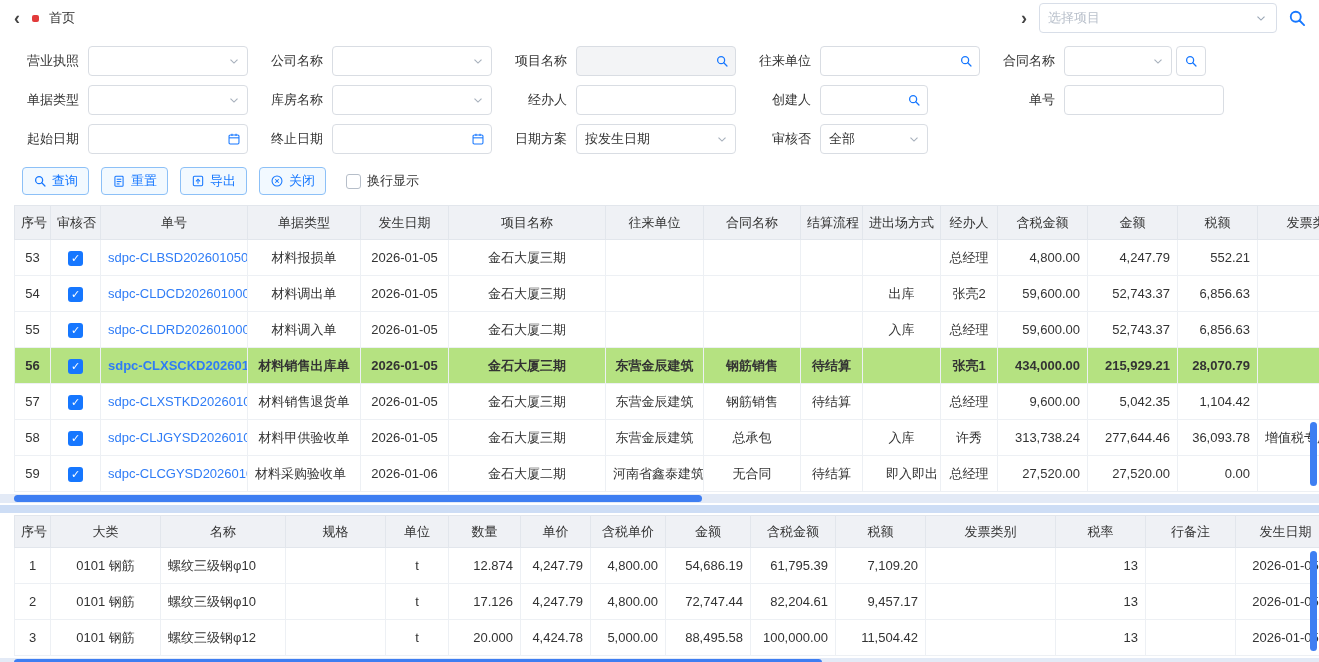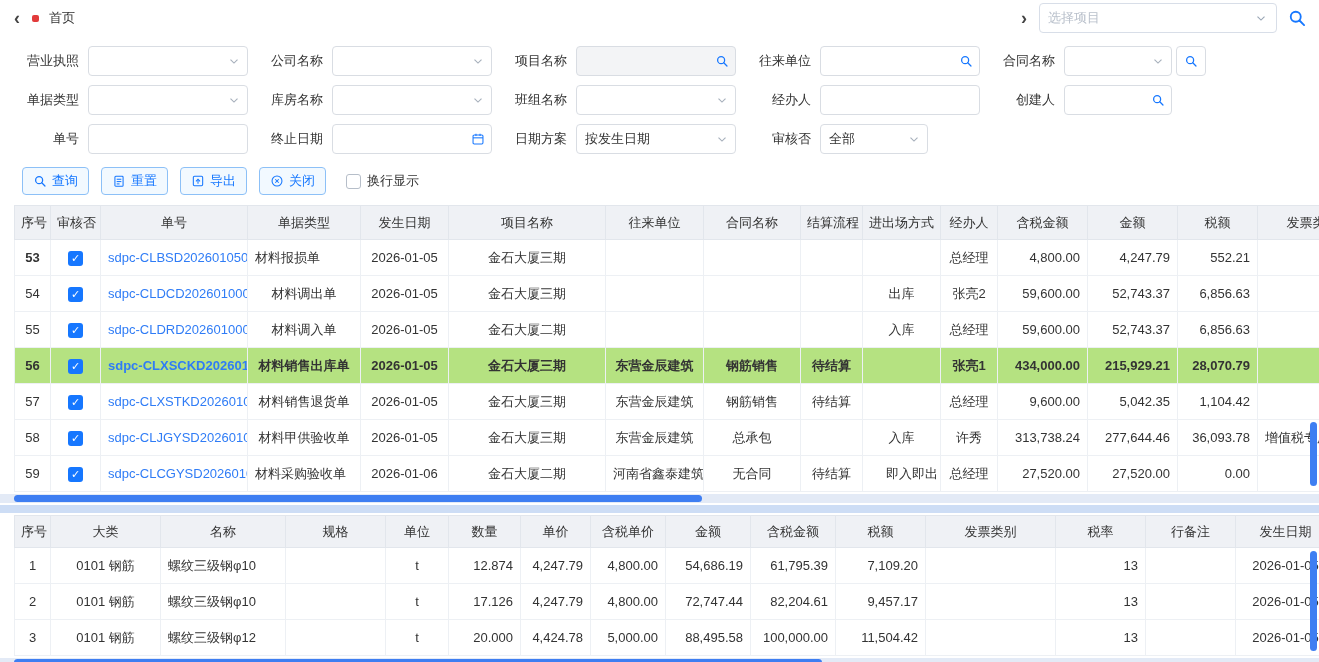--- a/index.html
+++ b/index.html
@@ -176,31 +176,20 @@
       <div class="fctl select-type">
         <span class="fval"></span>
         <span class="icon">
           <svg viewBox="0 0 24 24">
             <polyline points="6,9.5 12,15.5 18,9.5" fill="none" stroke="currentColor" stroke-width="2"></polyline>
           </svg>
         </span>
       </div>
     </div>
     <div class="fcell">
-      <span class="flabel">班组名称</span>
-      <div class="fctl select-type">
-        <span class="fval"></span>
-        <span class="icon">
-          <svg viewBox="0 0 24 24">
-            <polyline points="6,9.5 12,15.5 18,9.5" fill="none" stroke="currentColor" stroke-width="2"></polyline>
-          </svg>
-        </span>
-      </div>
-    </div>
-    <div class="fcell">
       <span class="flabel">经办人</span>
       <div class="fctl text-type">
         <span class="fval"></span>
       </div>
     </div>
     <div class="fcell">
       <span class="flabel">创建人</span>
       <div class="fctl search-type narrow">
         <span class="fval"></span>
         <span class="icon">
@@ -208,20 +197,34 @@
             <circle cx="10.5" cy="10.5" r="6" fill="none" stroke="currentColor" stroke-width="2.2"></circle>
             <line x1="15" y1="15" x2="20.5" y2="20.5" stroke="currentColor" stroke-width="2.2" stroke-linecap="round"></line>
           </svg>
         </span>
       </div>
     </div>
     <div class="fcell">
       <span class="flabel">单号</span>
       <div class="fctl text-type">
         <span class="fval"></span>
+      </div>
+    </div>
+    <div class="fcell">
+      <span class="flabel">起始日期</span>
+      <div class="fctl date-type">
+        <span class="fval"></span>
+        <span class="icon">
+          <svg viewBox="0 0 24 24">
+            <rect x="3.5" y="5" width="17" height="15.5" rx="2" fill="none" stroke="currentColor" stroke-width="1.8"></rect>
+            <line x1="3.5" y1="10" x2="20.5" y2="10" stroke="currentColor" stroke-width="1.8"></line>
+            <line x1="8.5" y1="3" x2="8.5" y2="7" stroke="currentColor" stroke-width="1.8"></line>
+            <line x1="15.5" y1="3" x2="15.5" y2="7" stroke="currentColor" stroke-width="1.8"></line>
+          </svg>
+        </span>
       </div>
     </div>
     <div class="fcell">
       <span class="flabel">终止日期</span>
       <div class="fctl date-type">
         <span class="fval"></span>
         <span class="icon">
           <svg viewBox="0 0 24 24">
             <rect x="3.5" y="5" width="17" height="15.5" rx="2" fill="none" stroke="currentColor" stroke-width="1.8"></rect>
             <line x1="3.5" y1="10" x2="20.5" y2="10" stroke="currentColor" stroke-width="1.8"></line>
@@ -335,24 +338,24 @@
           <th>进出场方式</th>
           <th>经办人</th>
           <th>含税金额</th>
           <th>金额</th>
           <th>税额</th>
           <th>发票类别</th>
         </tr>
       </thead>
       <tbody>
         <tr>
-          <td style="text-align: center; font-weight: bold;">53</td>
+          <td style="text-align: center;">53</td>
           <td style="text-align: center;"><span class="cb">✓</span></td>
           <td style="text-align: left;"><a class="doclink">sdpc-CLBSD2026010500</a></td>
-          <td style="text-align: left;">材料报损单</td>
+          <td style="text-align: center;">材料报损单</td>
           <td style="text-align: center;">2026-01-05</td>
           <td style="text-align: center;">金石大厦三期</td>
           <td style="text-align: center;"></td>
           <td style="text-align: center;"></td>
           <td style="text-align: center;"></td>
           <td style="text-align: center;"></td>
           <td style="text-align: center;">总经理</td>
           <td style="text-align: right;">4,800.00</td>
           <td style="text-align: right;">4,247.79</td>
           <td style="text-align: right;">552.21</td>

